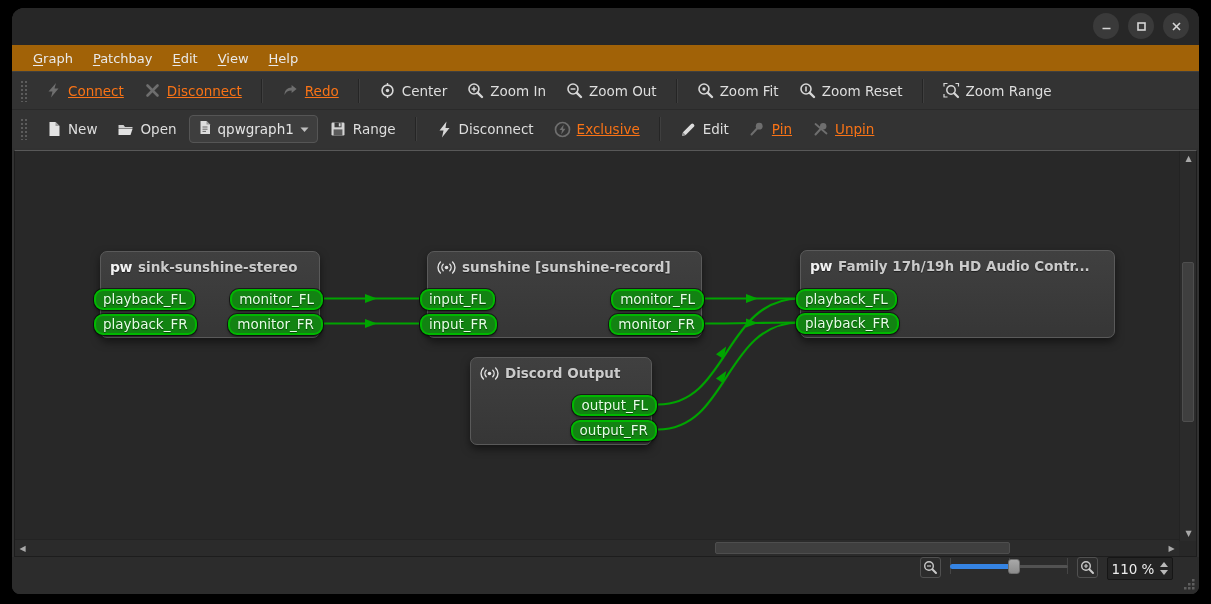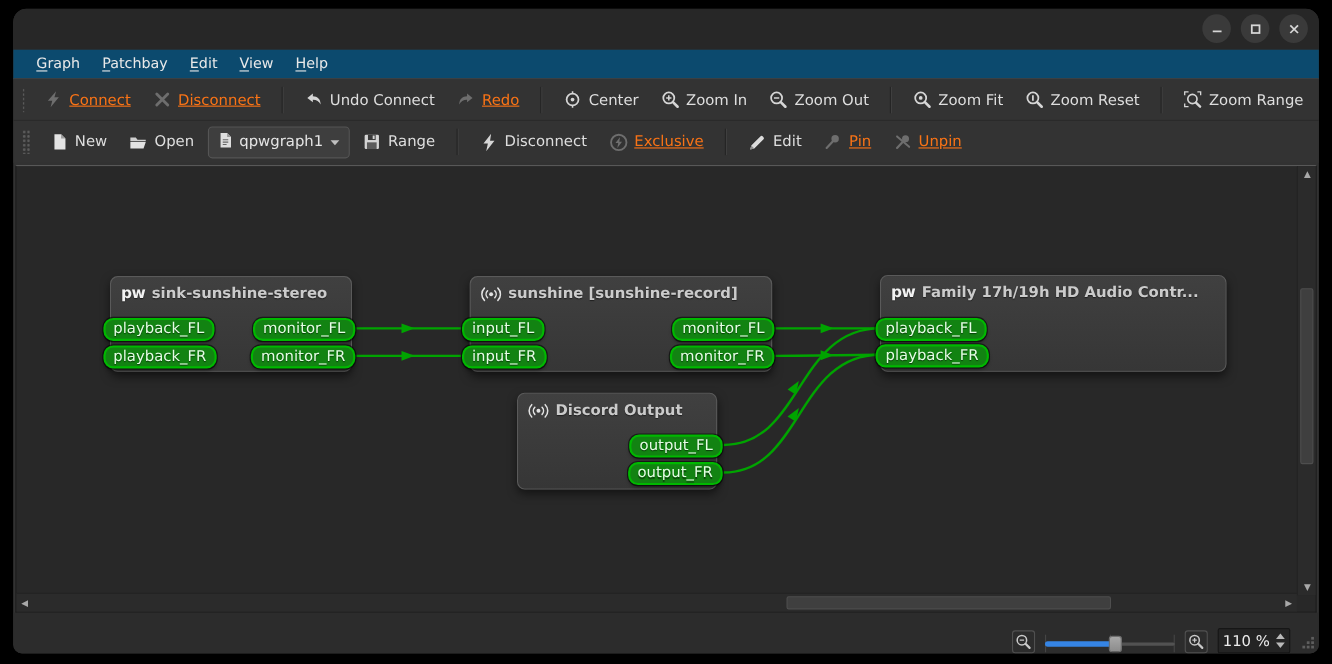--- a/index.html
+++ b/index.html
@@ -7,21 +7,21 @@
   .window { position:absolute; left:12px; top:8px; width:1187px; height:586px;
             background:#323232; border-radius:12px 12px 8px 8px; overflow:hidden;
             display:flex; flex-direction:column; }
   
   .titlebar { height:37px; background:#272727; display:flex; align-items:center; position:relative; flex:none; }
   .title { position:absolute; left:0; right:0; text-align:center; color:#fff; font-size:13px; font-weight:bold; }
   .winbtns { position:absolute; right:10px; top:5px; display:flex; gap:9px; }
   .winbtn { width:26px; height:26px; border-radius:50%; background:#3a3a3a; display:flex; align-items:center; justify-content:center; }
   .winbtn svg { stroke:#d6d6d6; stroke-width:1.6; fill:none; }
   
-  .menubar { height:27px; background:#0c4a6e; display:flex; align-items:center; padding-left:12px; gap:2px; border-bottom:1px solid #404040; flex:none; }
+  .menubar { height:27px; background:#a16207; display:flex; align-items:center; padding-left:12px; gap:2px; border-bottom:1px solid #404040; flex:none; }
   .menu-item { color:#e9e9e9; font-size:13px; padding:3px 9px; }
   .menu-item u { text-underline-offset:2px; }
   
   .toolbar { height:38px; background:#333333; display:flex; align-items:center; padding:0 6px; gap:4px; flex:none; }
   .toolbar.first { border-bottom:1px solid #2a2a2a; }
   .grip { width:7px; height:22px; margin:0 6px 0 2px;
           background-image:radial-gradient(circle,#5c5c5c 1px,transparent 1.4px);
           background-size:4px 4px; }
   .tsep { width:2px; height:24px; margin:0 7px; border-left:1px solid #252525; border-right:1px solid #3f3f3f; }
   .tbtn { display:flex; align-items:center; gap:6px; padding:5px 8px; border-radius:4px; color:#dedede; font-size:13.5px; white-space:nowrap; }
@@ -43,21 +43,21 @@
           background:#128312; border:2px solid #00b800; border-radius:9px;
           box-shadow:0 0 0 1px rgba(0,0,0,.55), 0 2px 3px rgba(0,0,0,.4);
           text-shadow:0 1px 1px rgba(0,0,0,.55); white-space:nowrap; }
   
   .vscroll { position:absolute; right:0; top:0; width:17px; height:390px; background:#2b2b2b; border-left:1px solid #232323; }
   .hscroll { position:absolute; left:0; bottom:0; height:17px; width:1164px; background:#2b2b2b; border-top:1px solid #232323; }
   .sb-arrow { position:absolute; width:15px; height:15px; display:flex; align-items:center; justify-content:center; color:#a9a9a9; font-size:8px; }
   .vthumb { position:absolute; left:2px; width:12px; top:111px; height:160px; background:#3f3f3f; border:1px solid #4e4e4e; border-radius:2px; }
   .hthumb { position:absolute; top:2px; height:12px; left:700px; width:295px; background:#3f3f3f; border:1px solid #4e4e4e; border-radius:2px; }
   
-  .statusbar { height:37px; background:#2c2c2c; display:flex; align-items:flex-end; justify-content:flex-end; gap:9px; padding-right:26px; position:relative; flex:none; }
+  .statusbar { height:37px; background:#2c2c2c; display:flex; align-items:flex-start; justify-content:flex-end; gap:9px; padding-right:26px; position:relative; flex:none; }
   .zoombtn { width:21px; height:21px; border:1px solid #505050; border-radius:3px; display:flex; align-items:center; justify-content:center; color:#c9c9c9; }
   .slider { position:relative; width:118px; height:18px; }
   .slider .track { position:absolute; top:8px; left:0; width:100%; height:3px; background:#525252; border-radius:2px; }
   .slider .fill { position:absolute; top:7px; left:0; width:53%; height:5px; background:#3584e4; border-radius:3px; }
   .slider .tick { position:absolute; top:1px; width:1px; height:16px; background:#454545; }
   .slider .handle { position:absolute; top:2px; left:49%; width:12px; height:15px; background:linear-gradient(180deg,#a8a8a8,#8c8c8c); border:1px solid #6f6f6f; border-radius:3px; }
   .spinbox { width:66px; height:23px; background:#242424; border:1px solid #161616; border-radius:2px; display:flex; align-items:center; color:#ececec; font-size:13.5px; }
   .spinbox .val { flex:1; text-align:center; }
   .spin-arrows { width:14px; display:flex; flex-direction:column; align-items:center; gap:3px; padding-right:2px; }
   .spin-arrows i { width:0; height:0; border-left:4px solid transparent; border-right:4px solid transparent; }
@@ -118,28 +118,20 @@
               <line x1="2.5" y1="2.5" x2="12.5" y2="12.5"></line>
               <line x1="12.5" y1="2.5" x2="2.5" y2="12.5"></line>
             </g>
           </svg>
       </span>
       <span>Disconnect</span>
     </div>
 
     <div class="tsep"></div>
 
-    <div class="tbtn">
-      <span class="ticon">
-        <svg width="17" height="17" viewBox="0 0 17 17">
-            <path class="fillpart" d="M7.4,3 L2.4,7 L7.4,11 L7.4,8.6 C10.9,8.6 13.1,10 14.5,13 C14.5,8.3 11.6,5.5 7.4,5.5 Z" fill="currentColor"></path>
-          </svg>
-      </span>
-      <span>Undo Connect</span>
-    </div>
 
     <div class="tbtn disabled">
       <span class="ticon">
         <svg width="17" height="17" viewBox="0 0 17 17" style="transform:scaleX(-1)">
             <path class="fillpart" d="M7.4,3 L2.4,7 L7.4,11 L7.4,8.6 C10.9,8.6 13.1,10 14.5,13 C14.5,8.3 11.6,5.5 7.4,5.5 Z" fill="currentColor"></path>
           </svg>
       </span>
       <span>Redo</span>
     </div>
 

